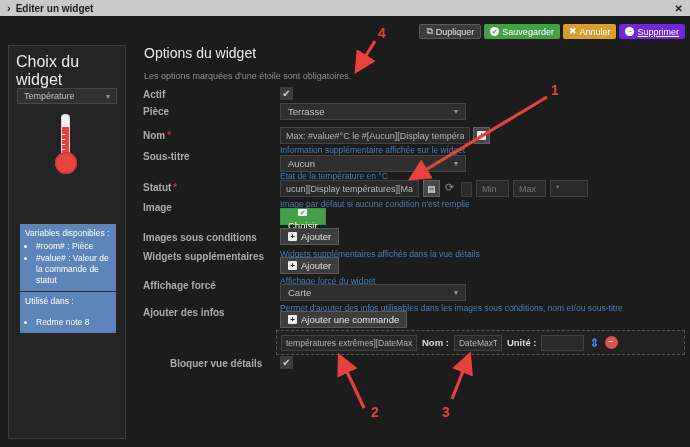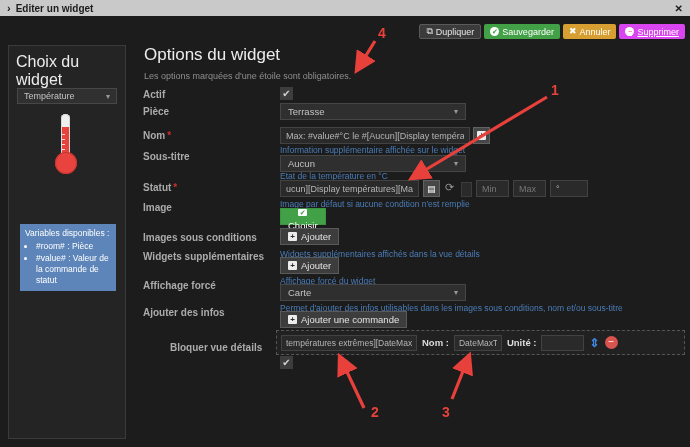--- a/index.html
+++ b/index.html
@@ -11,21 +11,21 @@
             font-size:10px;font-weight:bold;color:#1b1b1b;}
   .titlebar .chev{margin-right:5px;font-size:11px;}
   .titlebar .close{margin-left:auto;font-size:10px;cursor:pointer;}
   
   .toolbar{position:absolute;top:24px;right:5px;display:flex;gap:3px;z-index:2;}
   .tbtn{height:15px;display:inline-flex;align-items:center;gap:3px;padding:0 6px;
         font-size:9px;border-radius:2px;color:#fff;box-sizing:border-box;cursor:pointer;}
   .tbtn.dark{background:#3b3b3b;border:1px solid #5a5a5a;color:#e6e6e6;}
   .tbtn.green{background:#42a047;}
   .tbtn.orange{background:#d79f32;}
-  .tbtn.red{background:#d946ef;text-decoration:underline;}
+  .tbtn.red{background:#6d28d9;text-decoration:underline;}
   .disc{width:9px;height:9px;border-radius:50%;background:#fff;display:inline-flex;
         align-items:center;justify-content:center;font-size:7px;line-height:1;}
   .disc.g{color:#42a047;} .disc.r{color:#d4504d;}
   .ticon{font-size:9px;line-height:1;}
   
   .sidebar{position:absolute;left:8px;top:45px;width:118px;height:394px;background:#242424;
            border:1px solid #3b3b3b;box-sizing:border-box;}
   .sb-title{position:absolute;left:7px;top:7px;font-size:16px;line-height:1.12;color:#ececec;}
   .sb-dd{position:absolute;left:8px;top:42px;width:100px;height:16px;background:#303030;
          border:1px solid #474747;color:#c3c3c3;font-size:9px;display:flex;align-items:center;
@@ -38,21 +38,21 @@
         background:repeating-linear-gradient(180deg,transparent 0 4px,rgba(255,255,255,.85) 4px 5px);}
   .thermo-bulb{position:absolute;left:46px;top:106px;width:22px;height:22px;border-radius:50%;
         background:#e8433e;box-shadow:0 0 0 1px #c9362f inset;}
   .sb-box{position:absolute;left:11px;width:96px;background:#5d85b9;color:#fff;font-size:8.5px;
           padding:4px 5px;line-height:1.3;box-sizing:border-box;}
   .sb-box ul{margin:2px 0 0 11px;padding:0;}
   .sb-box li{margin:0 0 1px 0;}
   .sb-box .gap{height:8px;}
   
   .main{position:absolute;left:143px;top:45px;width:543px;height:396px;}
-  .m-title{position:absolute;left:1px;top:0;font-size:17px;color:#ececec;}
+  .m-title{position:absolute;left:1px;top:0;font-size:14px;color:#ececec;}
   .m-sub{position:absolute;left:1px;top:26px;font-size:9px;color:#8f8f8f;}
   .lbl{position:absolute;left:0;font-size:10px;font-weight:bold;color:#ababab;white-space:nowrap;}
   .req{color:#c9302c;margin-left:2px;}
   .hint{position:absolute;left:137px;font-size:8.5px;color:#4a7db8;white-space:nowrap;}
   .chk{position:absolute;left:137px;width:13px;height:13px;background:#3d3d3d;color:#d0d0d0;
        font-size:10px;line-height:13px;text-align:center;cursor:pointer;}
   .dd{position:absolute;left:137px;width:186px;height:17px;background:#2f2f2f;border:1px solid #454545;
       color:#c3c3c3;font-size:9.5px;display:flex;align-items:center;padding:0 7px;
       box-sizing:border-box;cursor:pointer;justify-content:space-between;}
   .dd .caret{margin-left:auto;color:#999;font-size:8px;}
@@ -121,20 +121,27 @@
     </div>
     <div class="thermo-stem"></div>
     <div class="thermo-bulb"></div>
     <div class="sb-box" style="top:178px;">
       <span>Variables disponibles :</span>
       <ul>
         <li>#room# : Pièce</li>
         <li>#value# : Valeur de la commande de statut</li>
       </ul>
     </div>
+    <div class="sb-box" style="top:246px;">
+      <span>Utilisé dans :</span>
+      <div class="gap"></div>
+      <ul>
+        <li>Redme note 8</li>
+      </ul>
+    </div>
   </div>
 
   <div class="main">
     <div class="m-title">Options du widget</div>
     <div class="m-sub">Les options marquées d'une étoile sont obligatoires.</div>
 
     <div class="lbl" style="top:44px;">Actif</div>
     <div class="chk" style="top:42px;">✔</div>
 
     <div class="lbl" style="top:61px;">Pièce</div>
@@ -209,21 +216,21 @@
     <div class="cmdbox">
       <input class="cinp" style="width: 136px;" value="températures extrêmes][DateMaxTerrasse]#">
       <span class="cl">Nom :</span>
       <input class="cinp" style="width: 48px;" value="DateMaxTe">
       <span class="cl">Unité :</span>
       <input class="cinp" style="width: 43px;" value="">
       <span class="updown">⇕</span>
       <span class="minus-btn">−</span>
     </div>
 
-    <div class="lbl" style="top:297px;padding-left:27px;">Bloquer vue détails</div>
+    <div class="lbl" style="top:313px;padding-left:27px;">Bloquer vue détails</div>
     <div class="chk" style="top:311px;">✔</div>
   </div>
 
   <svg class="overlay" viewBox="0 0 690 447">
     <defs>
       <marker id="ah" markerWidth="7" markerHeight="7" refX="5.5" refY="3.5" orient="auto">
         <path d="M0,0 L7,3.5 L0,7 Z" fill="#e8413c"></path>
       </marker>
     </defs>
     <line x1="547" y1="97" x2="412" y2="178" stroke="#e8413c" stroke-width="3.2" marker-end="url(#ah)"></line>

